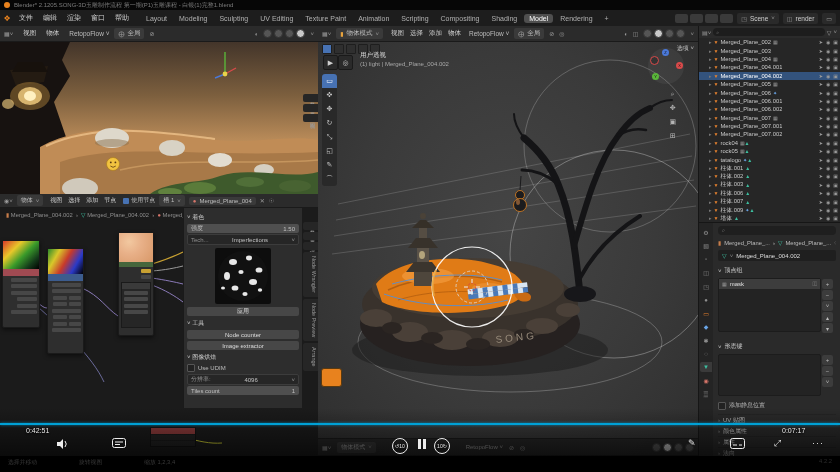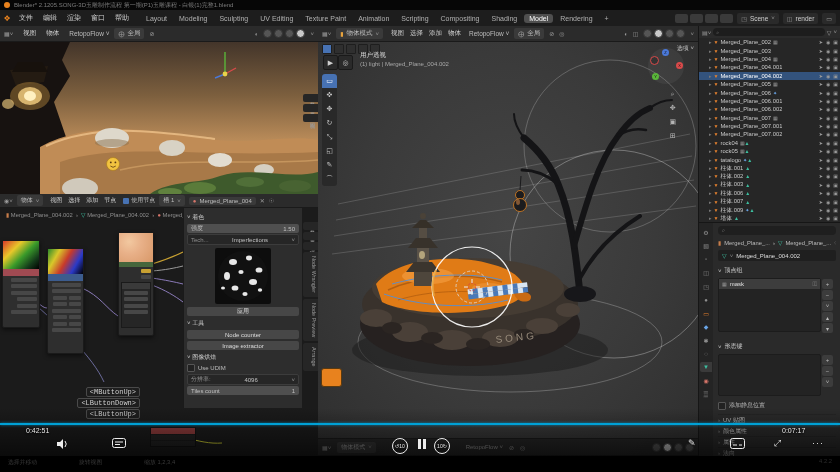--- a/index.html
+++ b/index.html
@@ -471,26 +471,20 @@
     <div class="vtabs" style="top:14px">
 
     <span class="vtab">条目</span>
         <span class="vtab">工具</span>
         <span class="vtab">选项</span>
         <span class="vtab">Node Wrangler</span>
         <span class="vtab">Node Preview</span>
         <span class="vtab">Arrange</span>
       </div>
 
-    <div class="keycast" style="top:178px">
-
-    <div><span class="keypill">&lt;MButtonUp&gt;</span></div>
-        <div><span class="keypill">&lt;LButtonDown&gt;</span></div>
-        <div><span class="keypill">&lt;LButtonUp&gt;</span></div>
-      </div>
 
     <div id="ctx-menu">
       <div class="cm-r1"></div>
       <div class="cm-r"></div>
       <div class="cm-r"></div>
     </div>
   </div>
 
   <div class="abs hdr" id="vp-header">
     <span class="hicon">▦˅</span>

